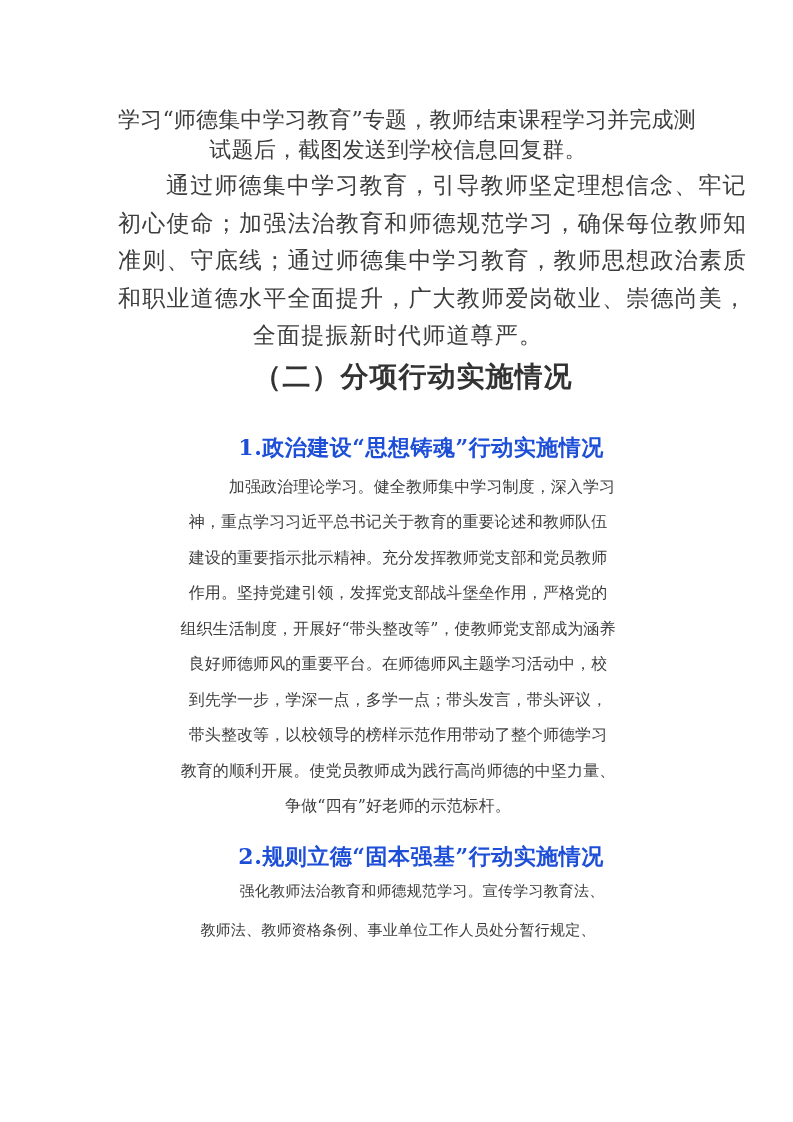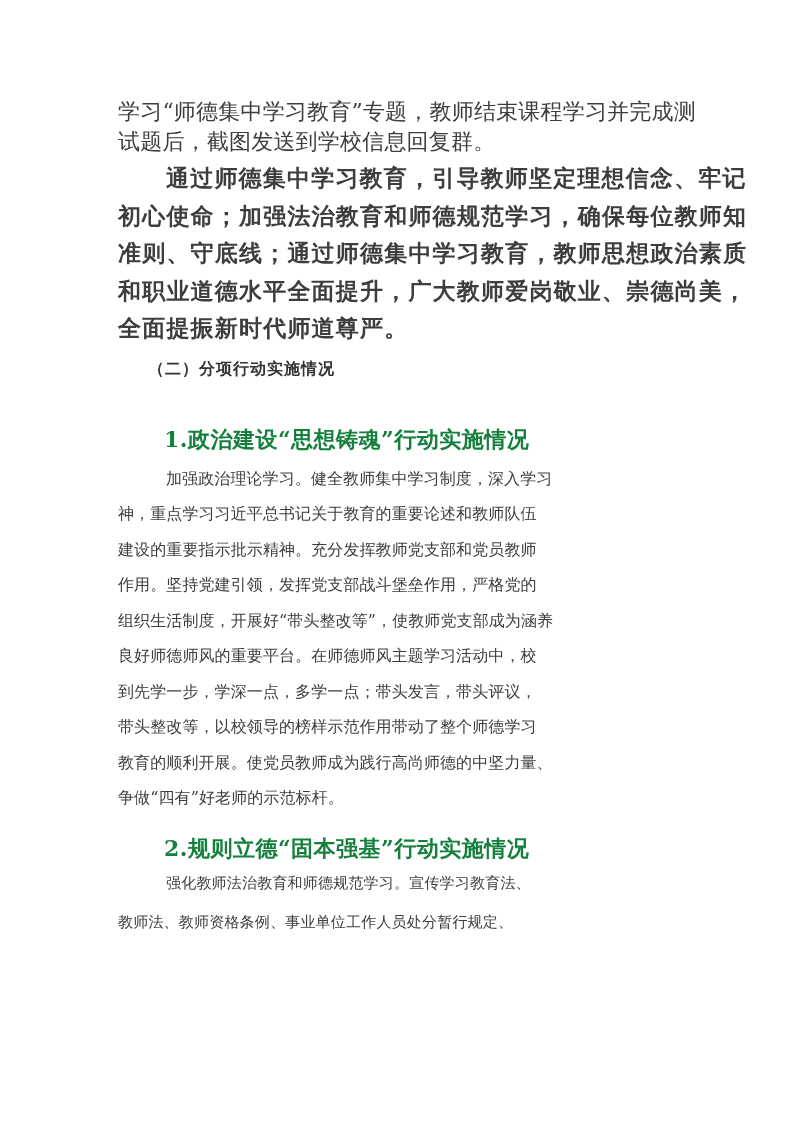--- a/index.html
+++ b/index.html
@@ -8,34 +8,35 @@
     width:793px;
     height:1122px;
     background:#ffffff;
     overflow:hidden;
     font-family:"DejaVu Serif","Liberation Serif",serif;
     color:#3d3d3d;
   }
   .doc{
     position:absolute;
     left:118px;
-    top:97px;
+    top:105px;
     width:560px;
+    text-align:center;
   }
   .line{white-space:nowrap;}
   .para-cont{font-size:22px;line-height:30px;letter-spacing:0.2px;}
-  .para-summary{font-size:23px;line-height:37.5px;letter-spacing:1.2px;margin-top:2px;font-weight:bold;}
+  .para-summary{font-size:23px;line-height:37.5px;letter-spacing:1.2px;margin-top:2px;}
   .para-main{font-size:16px;line-height:35.5px;letter-spacing:0.1px;margin-top:6px;}
   .para-law{font-size:15px;line-height:39px;letter-spacing:0.2px;margin-top:0;}
   .h-section{
-    font-size:16px;line-height:32px;font-weight:bold;color:#333333;
+    font-size:28px;line-height:32px;font-weight:bold;color:#333333;
     margin:6px 0 0 0;padding-left:30px;letter-spacing:1px;white-space:nowrap;
   }
   .h-action{
-    font-size:22px;line-height:32px;font-weight:bold;color:#15803d;
+    font-size:22px;line-height:32px;font-weight:bold;color:#1d4ed8;
     margin:38px 0 0 0;padding-left:46px;letter-spacing:0.5px;white-space:nowrap;
   }
   .h-action2{margin-top:16px;}
   .indent{text-indent:48px;}
 </style>
 </head>
 <body>
 
 <div class="page">
   <div class="doc">

